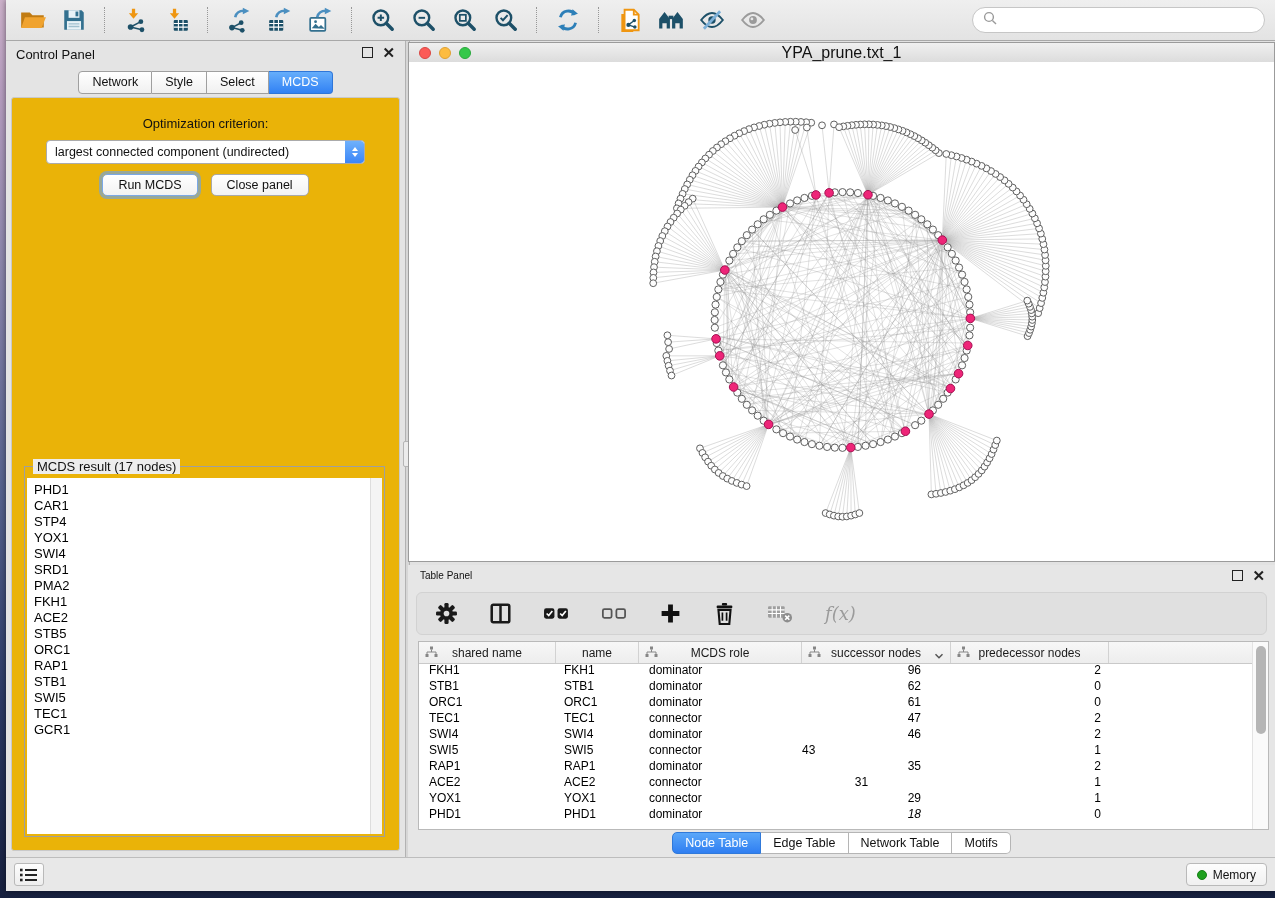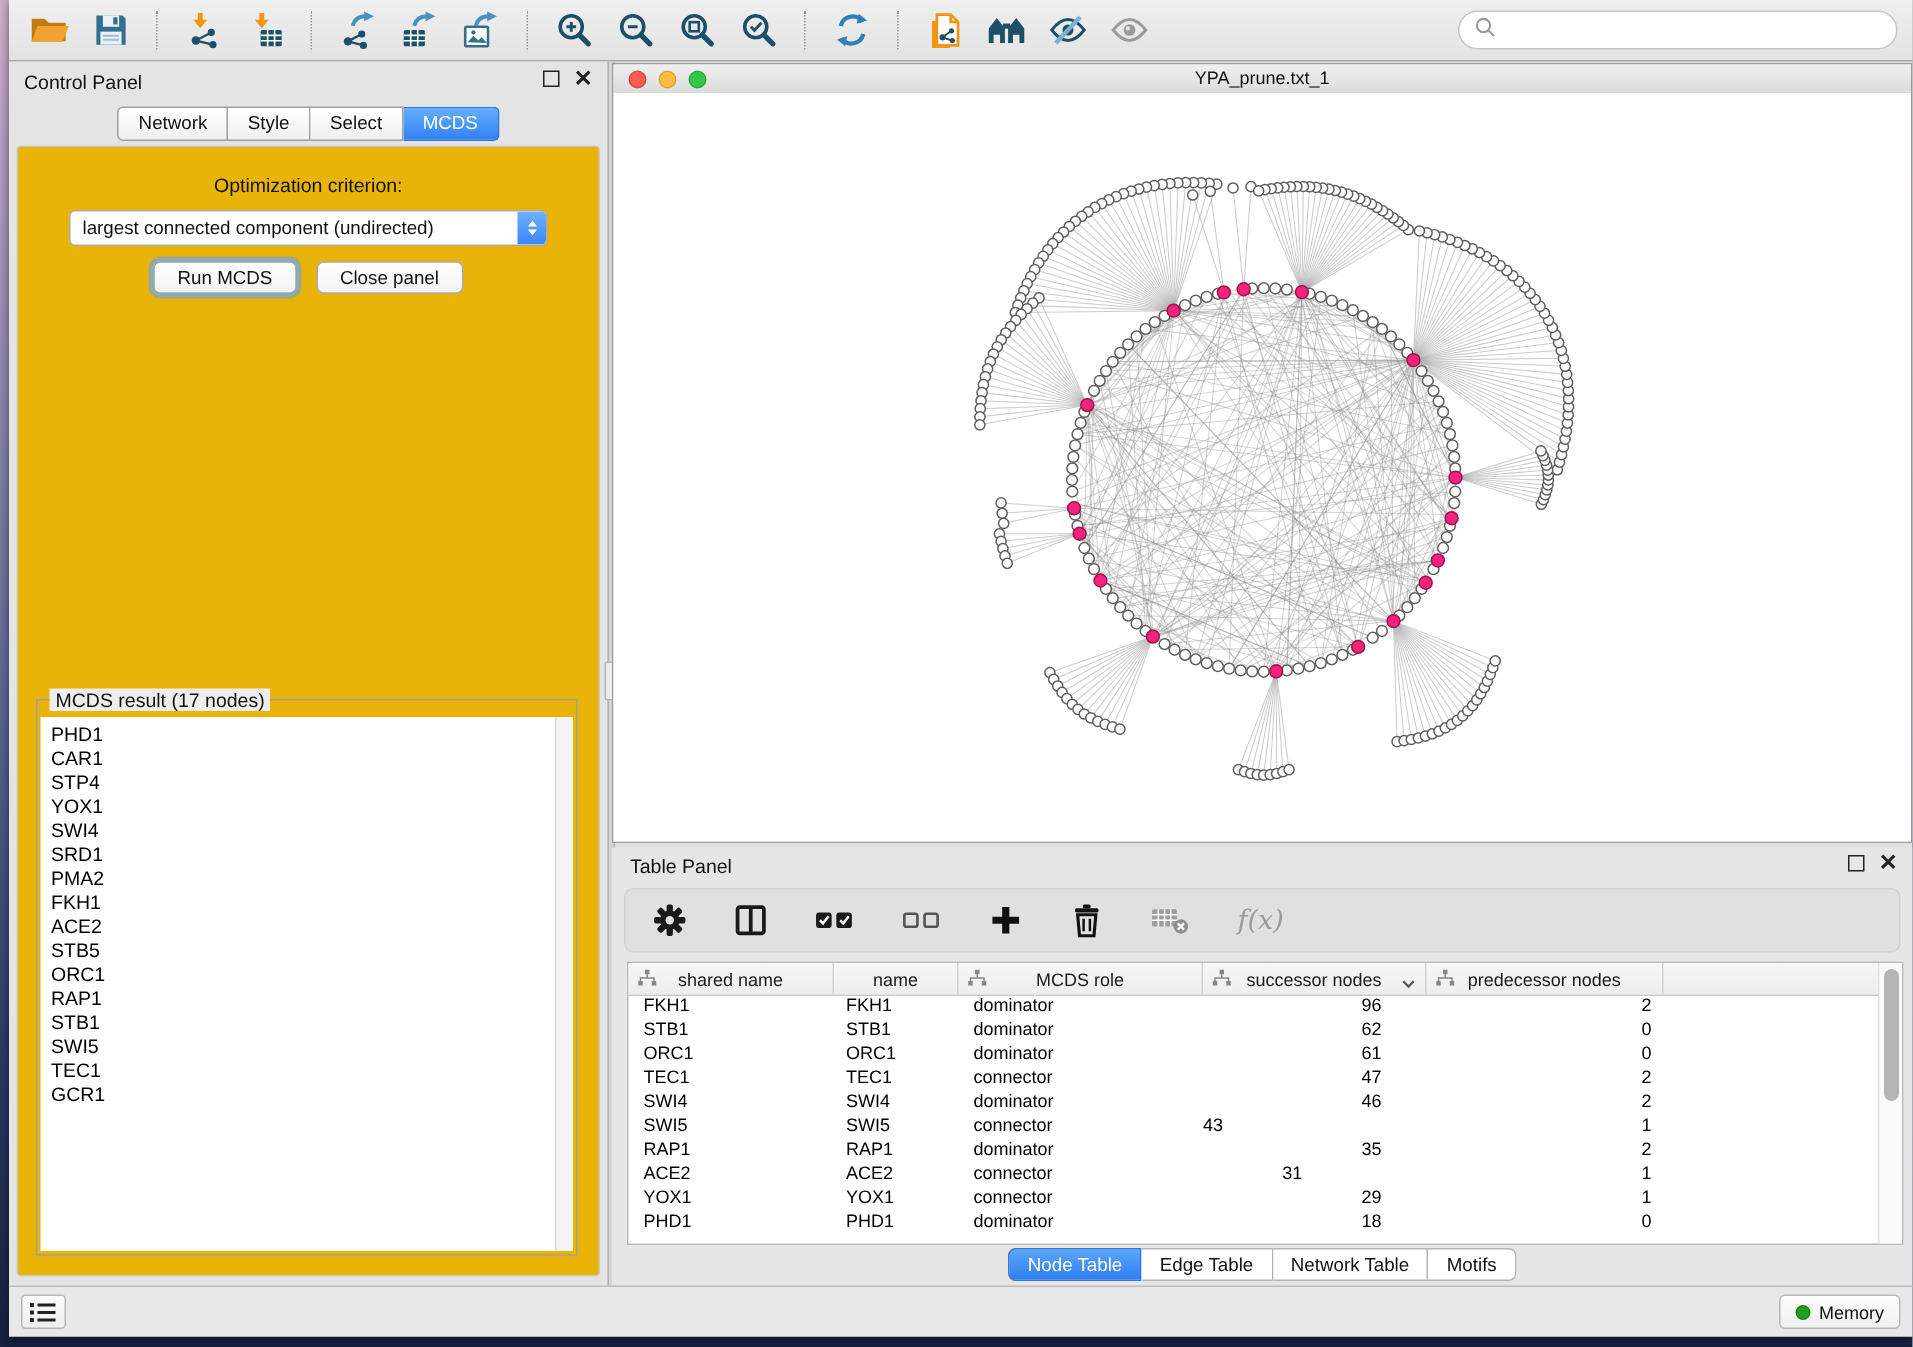--- a/index.html
+++ b/index.html
@@ -54,27 +54,27 @@
   .grip{position:absolute;top:400px;left:-3px;width:8px;height:24px;background:#ececec;border:1px solid #b5b5b5;border-radius:2px}
   
   .netwin{position:absolute;left:402px;top:42px;right:0;height:520px;background:#fff;
     border:1px solid #9b9b9b;box-sizing:border-box}
   .net-title{height:19px;background:linear-gradient(#f0f0f0,#dcdcdc);border-bottom:1px solid #ababab;position:relative}
   .lights{position:absolute;left:10px;top:3.5px;display:flex;gap:8px}
   .tl{width:12px;height:12px;border-radius:50%;display:inline-block;box-sizing:border-box}
   .tl.red{background:#fc5b57;border:1px solid #d94743}
   .tl.yel{background:#fdbc40;border:1px solid #dfa133}
   .tl.grn{background:#34c84a;border:1px solid #2aa83d}
-  .net-name{display:block;text-align:center;font-size:12px;color:#111;line-height:19px}
+  .net-name{display:block;text-align:center;font-size:16px;color:#111;line-height:19px}
   .canvas{position:absolute;left:0;right:0;top:19px;bottom:0;background:#fff}
   .canvas svg{width:100%;height:100%;display:block}
   
   .tablepanel{position:absolute;left:402px;top:565px;right:0;height:293px;background:#e6e6e6}
   .tp-head{height:24px;position:relative}
-  .tp-title{position:absolute;left:12px;top:5px;font-size:13px;color:#111}
+  .tp-title{position:absolute;left:12px;top:5px;font-size:10px;color:#111}
   .tp-btns{position:absolute;right:10px;top:5px;display:flex;gap:9px;align-items:center}
   .tp-toolbar{position:absolute;left:8px;right:8px;top:27px;height:43px;background:#e0e0e0;border:1px solid #d2d2d2;
     border-radius:6px;display:flex;align-items:center;gap:31px;padding:0 4px 0 18px;box-sizing:border-box}
   .tp-btn{display:flex;align-items:center;justify-content:center}
   .fx{font-family:"DejaVu Serif",serif;font-style:italic;color:#9b9b9b;font-size:18px}
   .tablewrap{position:absolute;left:10px;right:6px;top:76px;bottom:28px;background:#fff;
     border:1px solid #b9b9b9;box-sizing:border-box}
   .thead{position:absolute;left:0;right:15px;top:0;height:21px;background:linear-gradient(#f7f7f7,#ededed);
     border-bottom:1px solid #c9c9c9;display:flex}
   .hcell{position:relative;border-right:1px solid #d2d2d2;font-size:12px;color:#1a1a1a;
@@ -1244,21 +1244,21 @@
             <div class="tcell" style="width: 137px; padding-left: 10px;">YOX1</div>
             <div class="tcell" style="width: 83px; padding-left: 8px;">YOX1</div>
             <div class="tcell" style="width: 163px; padding-left: 10px;">connector</div>
             <div class="tcell" style="width: 149px; text-align: right; padding-right: 30px;">29</div>
             <div class="tcell" style="width: 158px; text-align: right; padding-right: 8px;">1</div>
           </div>
           <div class="trow">
             <div class="tcell" style="width: 137px; padding-left: 10px;">PHD1</div>
             <div class="tcell" style="width: 83px; padding-left: 8px;">PHD1</div>
             <div class="tcell" style="width: 163px; padding-left: 10px;">dominator</div>
-            <div class="tcell" style="width: 149px; text-align: right; padding-right: 30px;">18</div>
+            <div class="tcell" style="width: 149px; text-align: right; padding-right: 30px; font-style: italic;">18</div>
             <div class="tcell" style="width: 158px; text-align: right; padding-right: 8px;">0</div>
           </div>
         </div>
       <div class="tscroll">
           <span class="thumb"></span>
         </div>
     </div>
     <div class="btabs" id="bottom-tabs">
         <div class="btab active">Node Table</div>
         <div class="btab">Edge Table</div>

